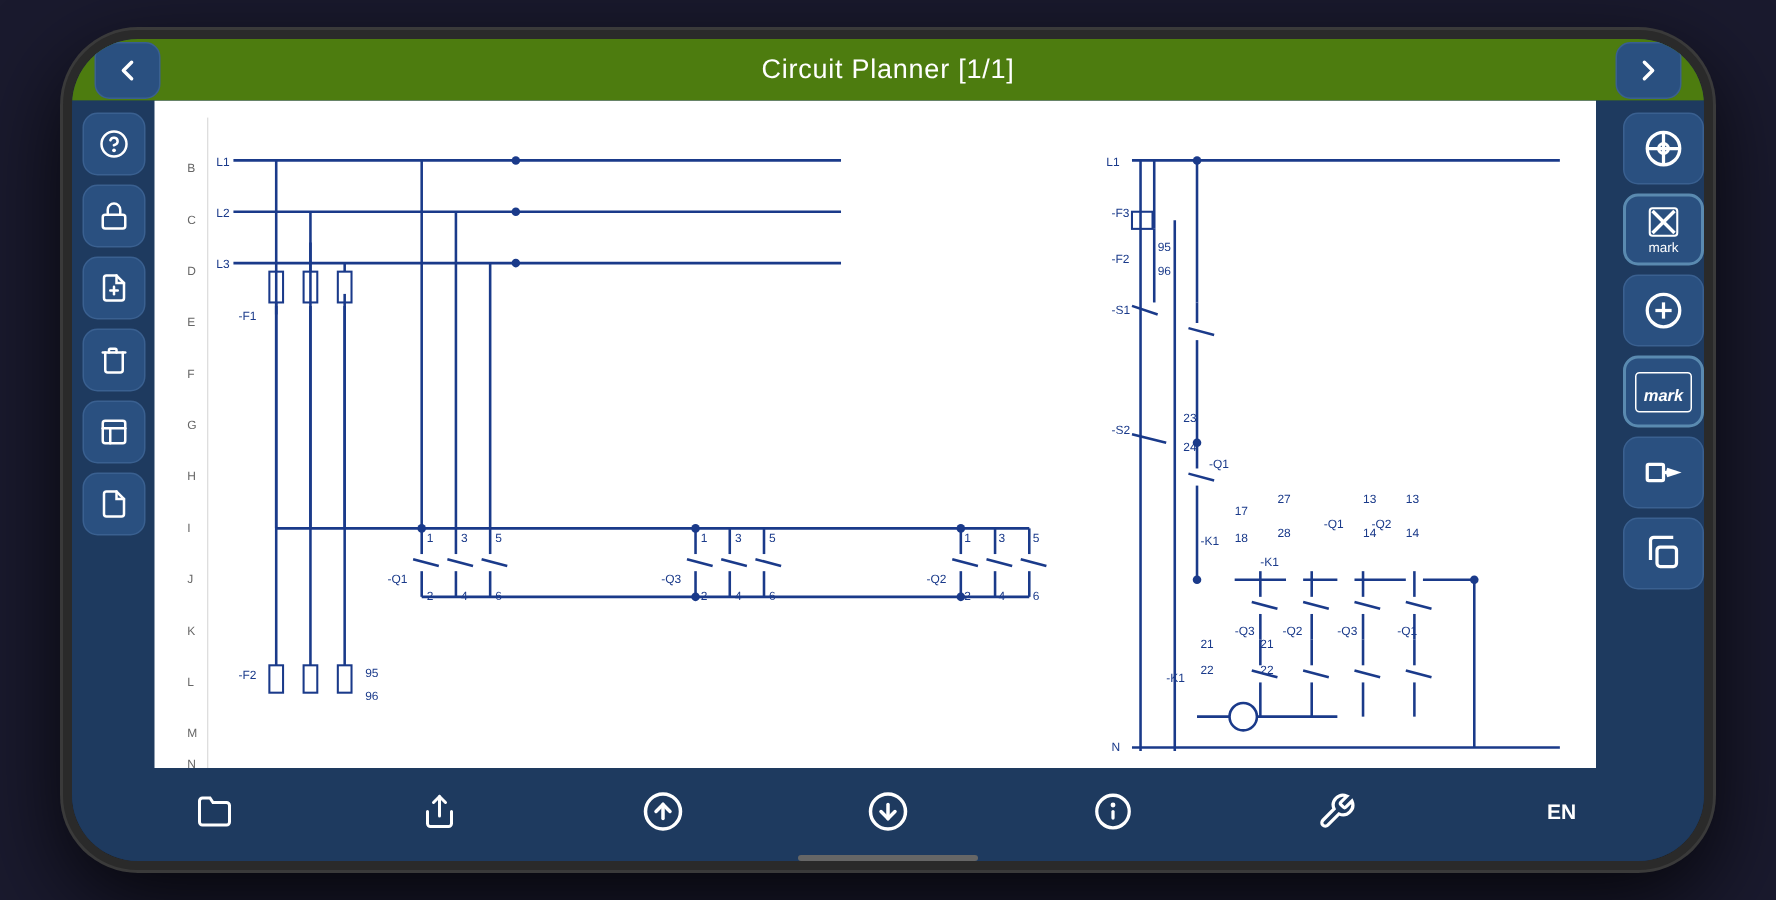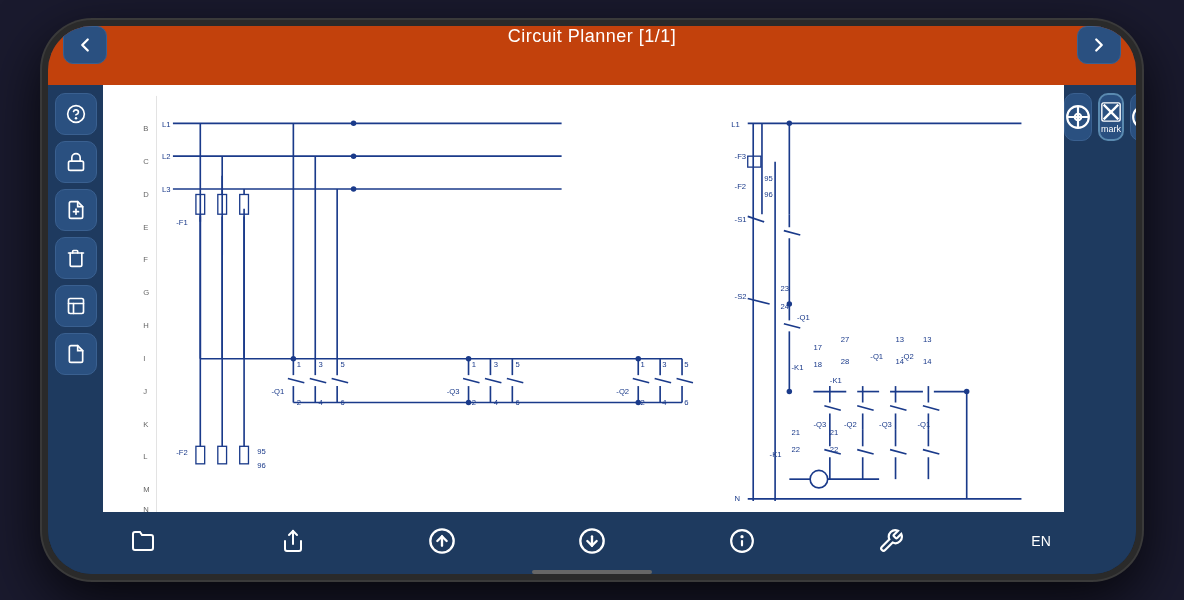--- a/index.html
+++ b/index.html
@@ -28,24 +28,24 @@
     .phone-inner {
       flex: 1;
       background: #1e3a5f;
       display: flex;
       flex-direction: column;
       overflow: hidden;
     }
 
     
     .header {
-      background: #c2410c;
-      height: 59px;
-      display: flex;
-      align-items: flex-start;
+      background: #4d7c0f;
+      height: 41px;
+      display: flex;
+      align-items: center;
       justify-content: space-between;
       padding: 0 15px;
       flex-shrink: 0;
     }
 
     .header-btn {
       width: 44px;
       height: 38px;
       background: #2a5080;
       border-radius: 10px;
@@ -107,22 +107,22 @@
     .circuit-svg {
       width: 100%;
       height: 100%;
     }
 
     
     .right-sidebar {
       width: 72px;
       background: #1e3a5f;
       display: flex;
-      flex-direction: row;
-      align-items: flex-start;
+      flex-direction: column;
+      align-items: flex-end;
       padding: 8px 0;
       gap: 6px;
       flex-shrink: 0;
     }
 
     .right-btn {
       width: 54px;
       height: 48px;
       background: #2a5080;
       border-radius: 10px;
@@ -167,21 +167,21 @@
       justify-content: center;
       cursor: pointer;
       color: white;
       font-size: 22px;
       width: 50px;
       height: 42px;
     }
 
     .footer-text {
       font-size: 14px;
-      font-weight: normal;
+      font-weight: bold;
       color: white;
     }
 
     .scroll-indicator {
       height: 4px;
       background: #1e3a5f;
       display: flex;
       justify-content: center;
       align-items: center;
       flex-shrink: 0;

